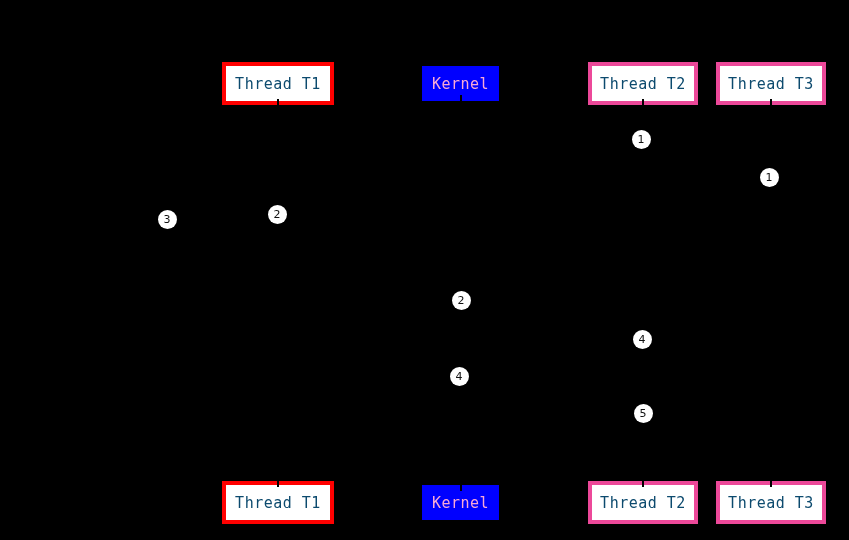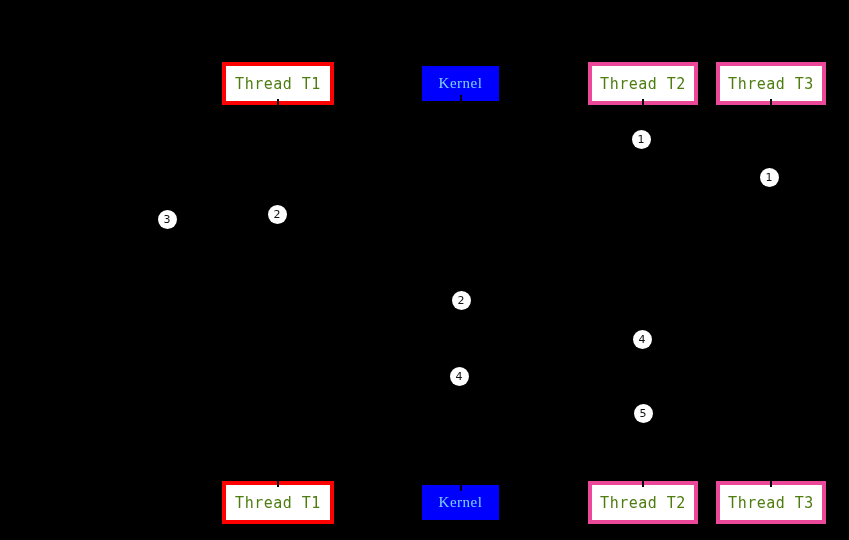--- a/index.html
+++ b/index.html
@@ -21,32 +21,31 @@
     position: absolute;
     box-sizing: border-box;
     display: flex;
     align-items: center;
     justify-content: center;
     white-space: nowrap;
     letter-spacing: 0.5px;
   }
   .participant.framed {
     background: #ffffff;
-    color: #4d7c0f;
+    color: #0c4a6e;
     font-size: 15px;
   }
   .participant.framed.red-frame  { border: 4px solid #ff0000; }
   .participant.framed.blue-frame { border: 4px solid #ec4899; }
 
   .participant.solid {
     background: #0000ff;
-    color: #7dd3fc;
+    color: #f9a8d4;
     border: 0;
     font-size: 15px;
-    font-family: Liberation Serif, serif;
   }
 
   
   .lifeline-stub {
     position: absolute;
     width: 2px;
     background: #000000;
   }
 
   

